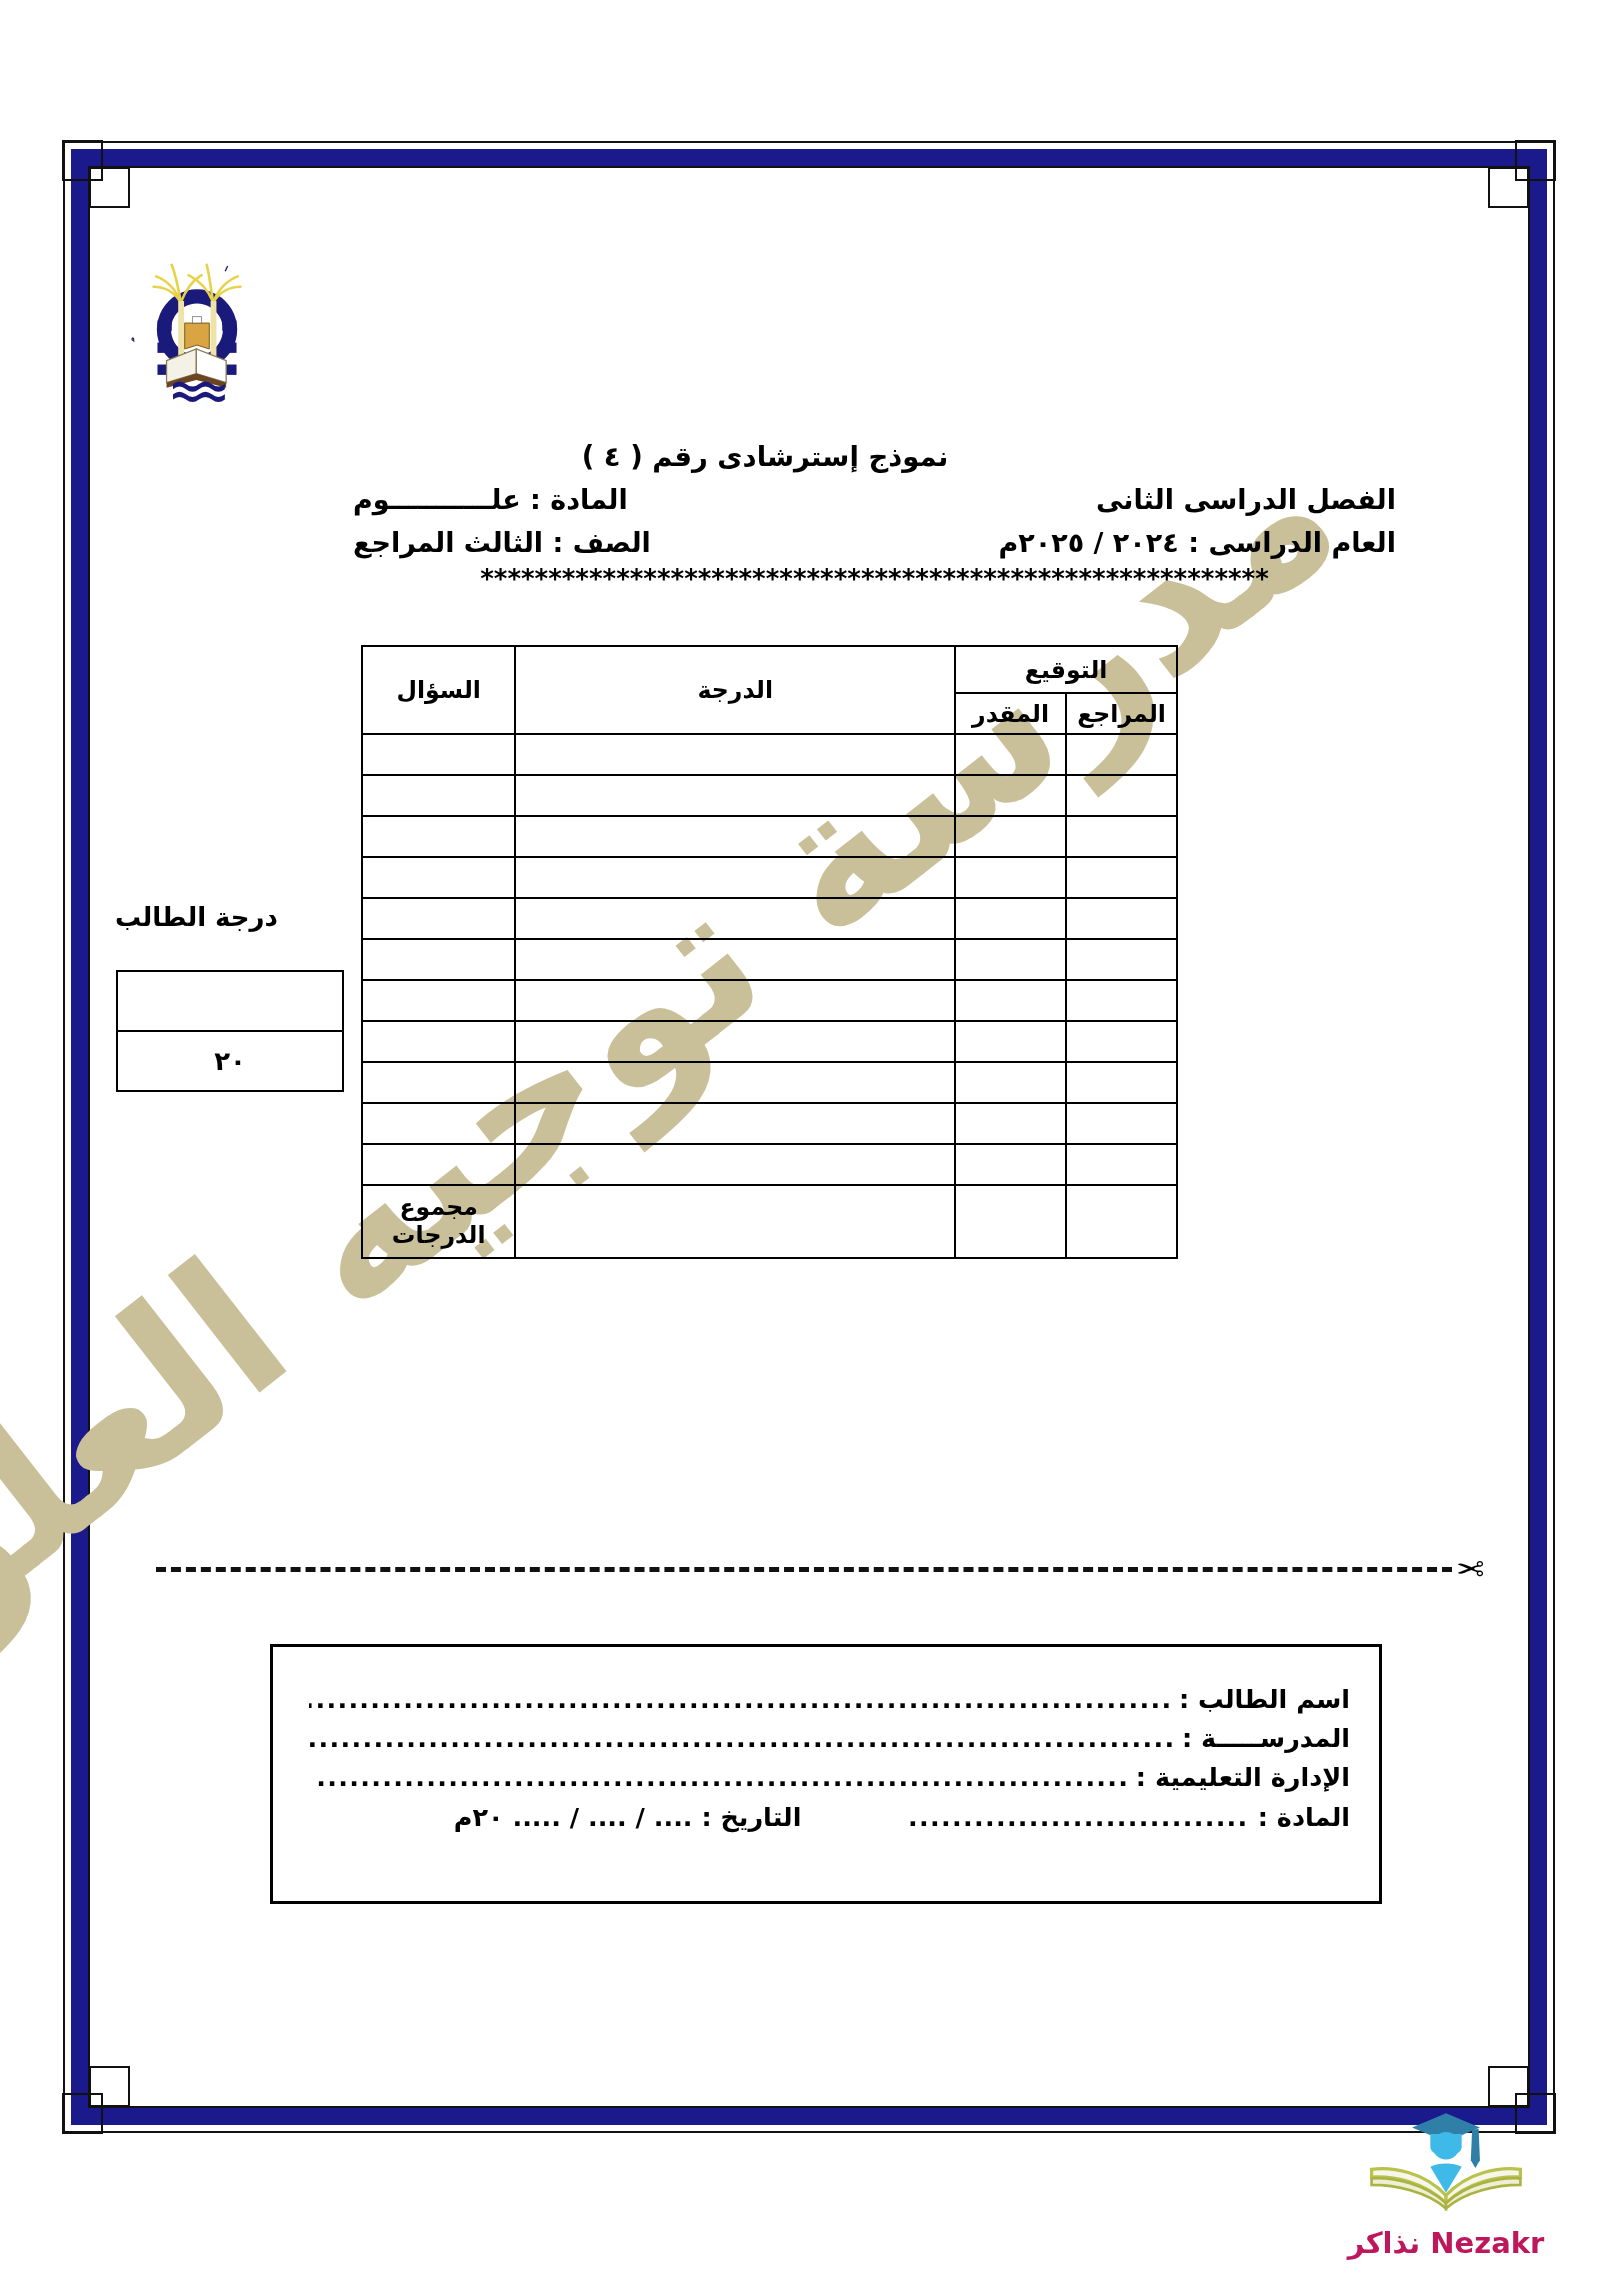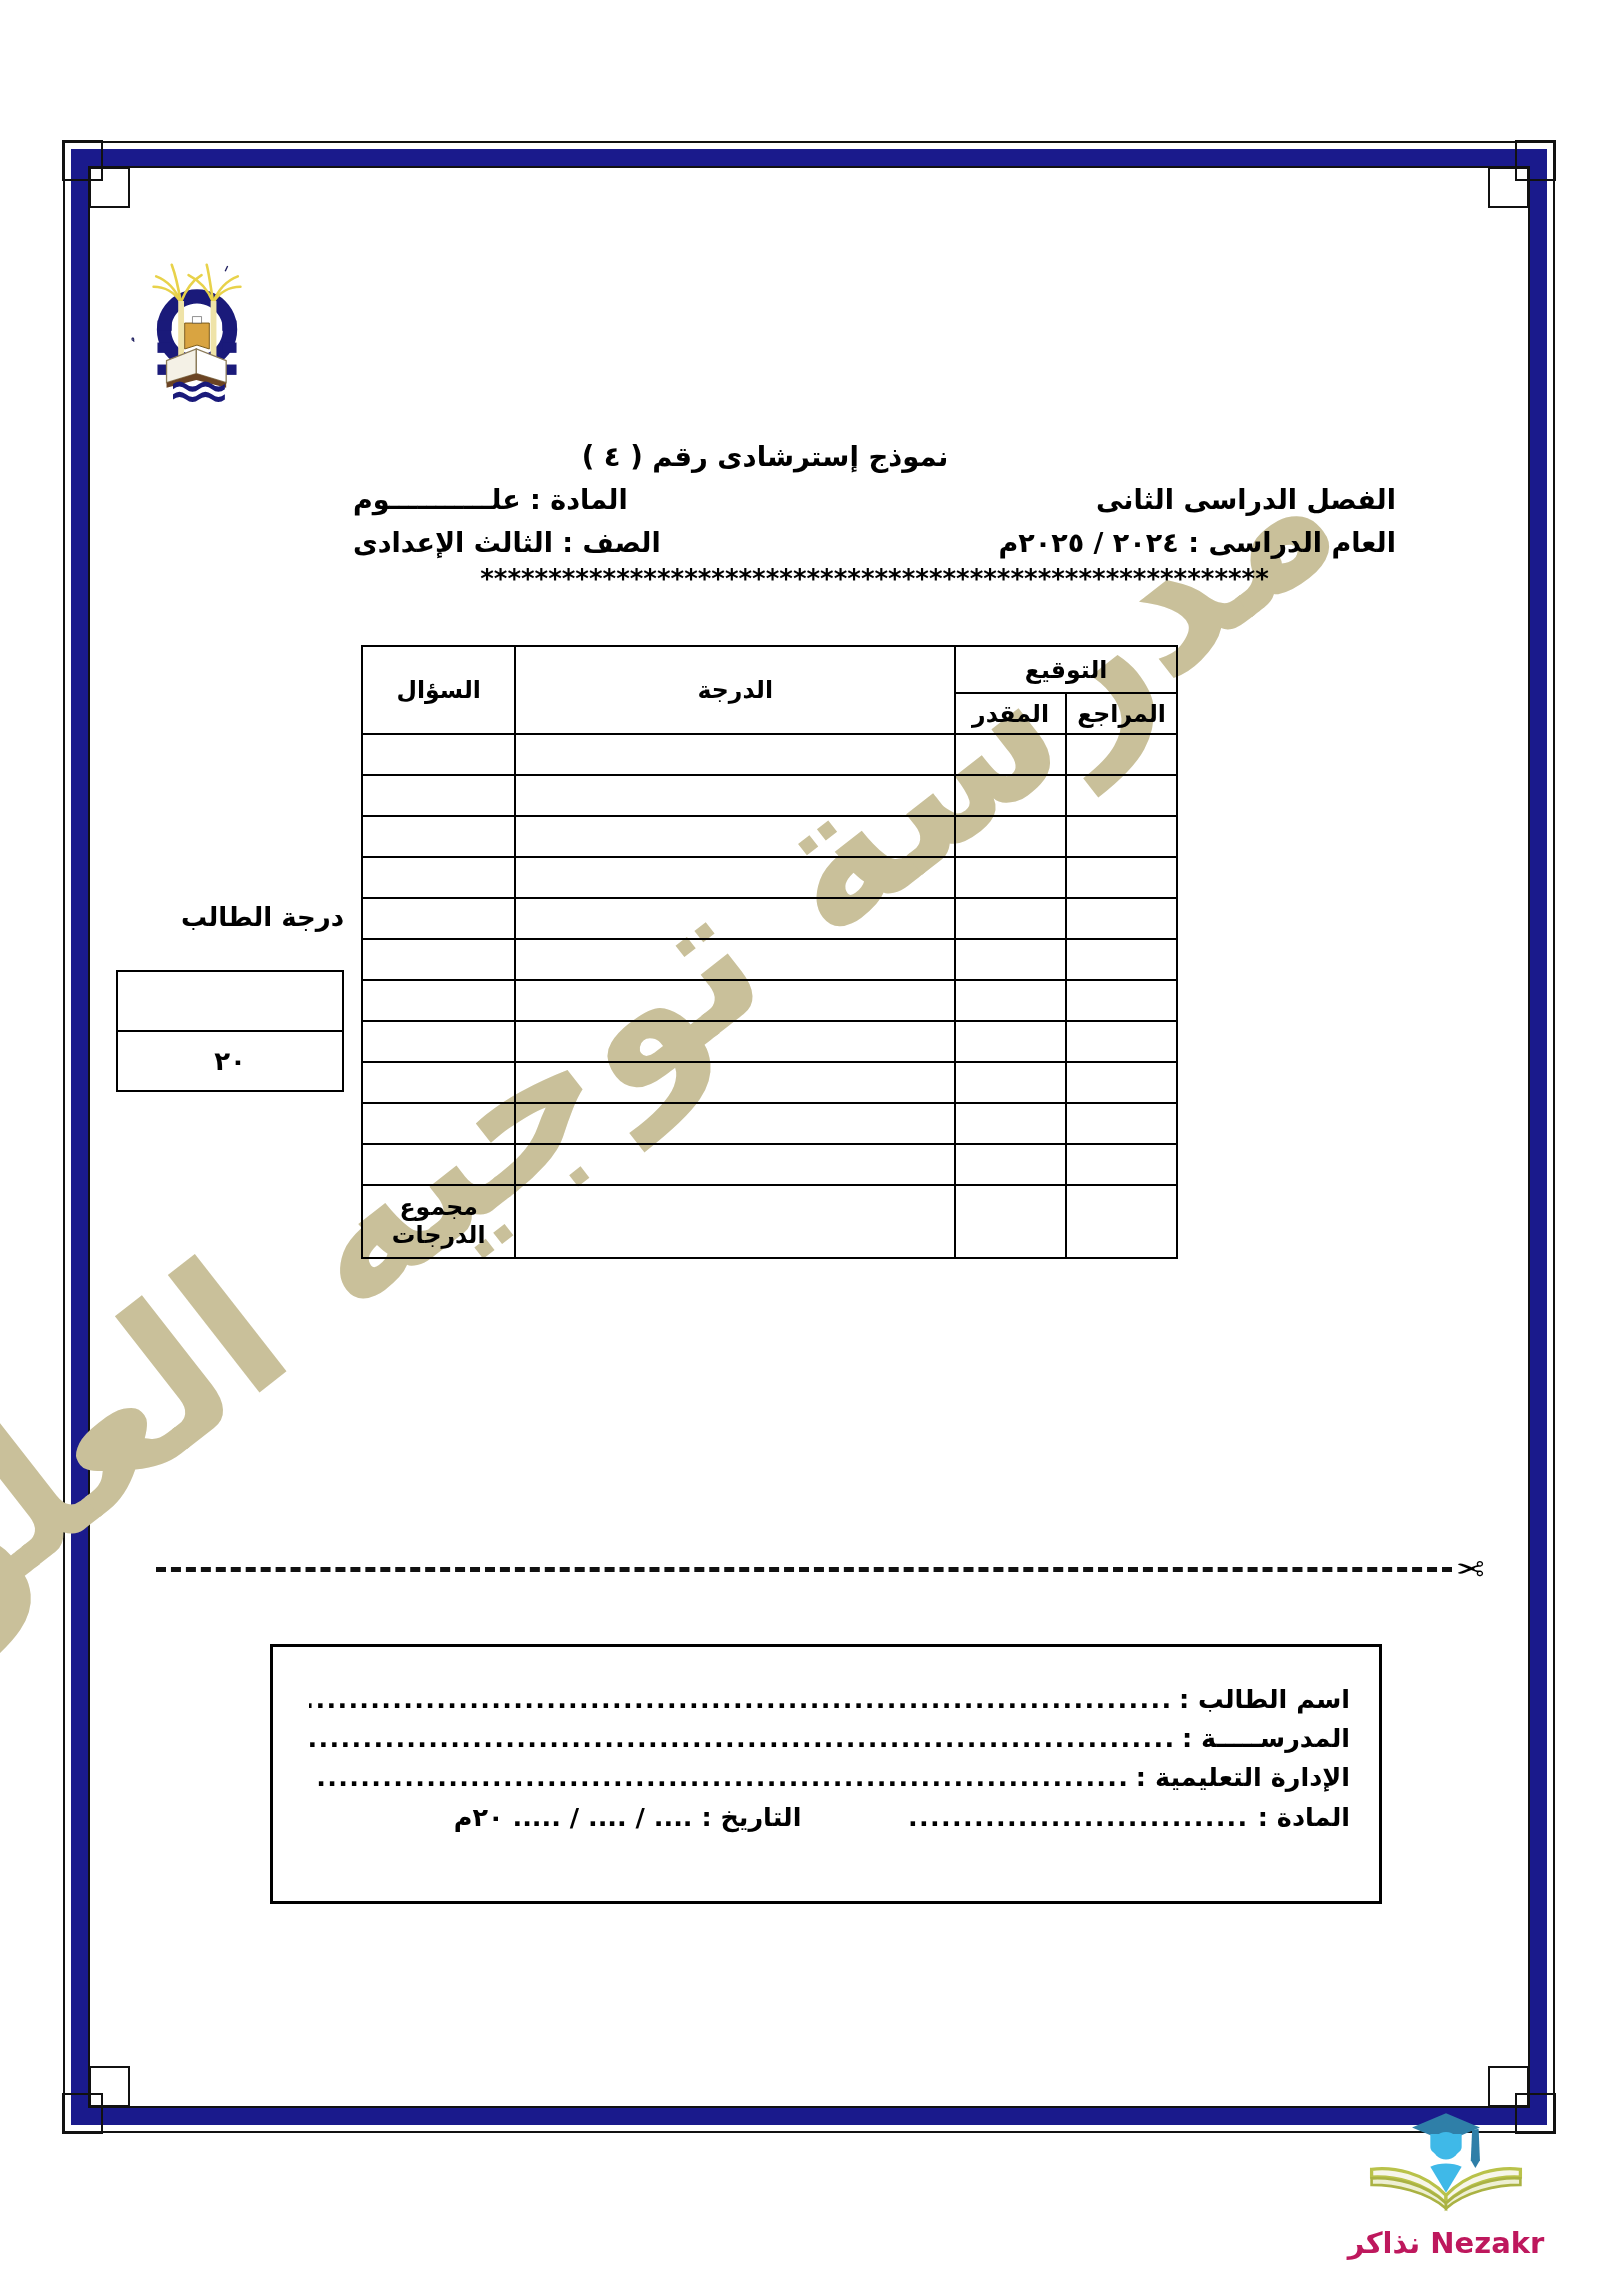--- a/index.html
+++ b/index.html
@@ -168,21 +168,21 @@
   .th-sub   { height: 41px; }
   .row-blank td { height: 41px; }
   .row-total td { height: 73px; }
   .total-cell { font-size: 21.6px; line-height: 1.15; }
 
   
   #grade-label {
     position: absolute;
     left: 115px; top: 902px;
     width: 229px;
-    text-align: right;
+    text-align: left;
     font-size: 26px;
     font-weight: 700;
   }
   #grade-box {
     position: absolute;
     left: 116px; top: 970px;
     width: 228px;
     border-collapse: collapse;
     border-radius: 8px;
   }
@@ -342,21 +342,21 @@
 
 
   <div id="model-title">نموذج إسترشادى رقم ( ٤ )</div>
 
   <div class="meta-row" id="meta-row-1">
     <span class="meta-left">الفصل الدراسى الثانى</span>
     <span class="meta-right">المادة : علـــــــــــوم</span>
   </div>
   <div class="meta-row" id="meta-row-2">
     <span class="meta-left">العام الدراسى : ٢٠٢٤ / ٢٠٢٥م</span>
-    <span class="meta-right">الصف : الثالث الإعدادى</span>
+    <span class="meta-right">الصف : الثالث المراجع</span>
   </div>
   <div id="stars-line">**********************************************************</div>
 
   <table id="marks-table">
     <thead>
       <tr>
         <th class="col-sig-a th-tall" colspan="2">التوقيع</th>
         <th class="col-deg th-tall" rowspan="2">الدرجة</th>
         <th class="col-q th-tall" rowspan="2">السؤال</th>
       </tr>

